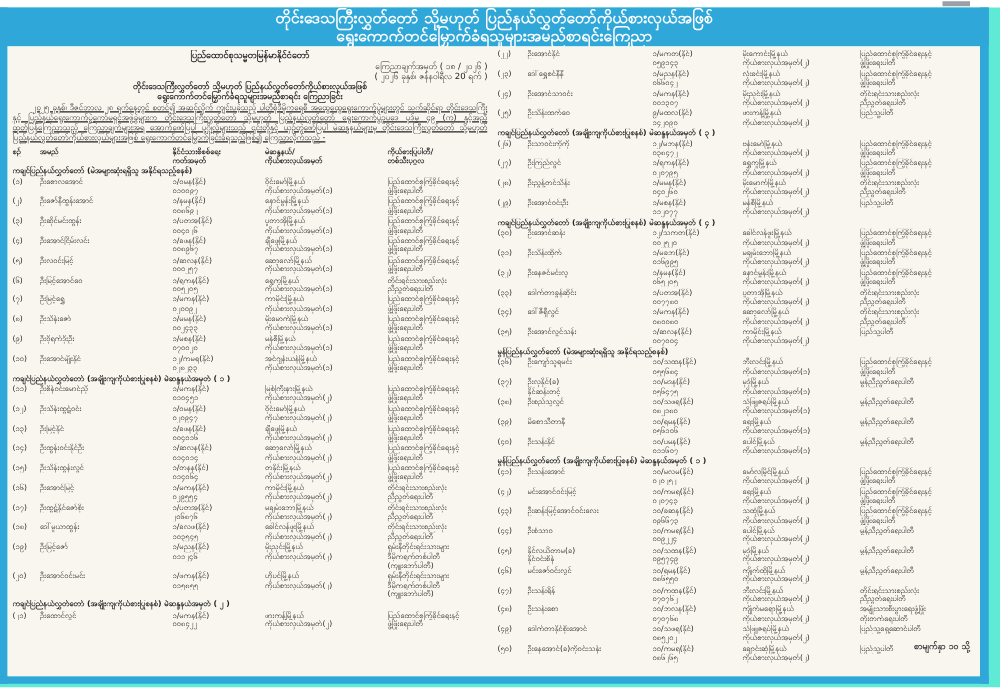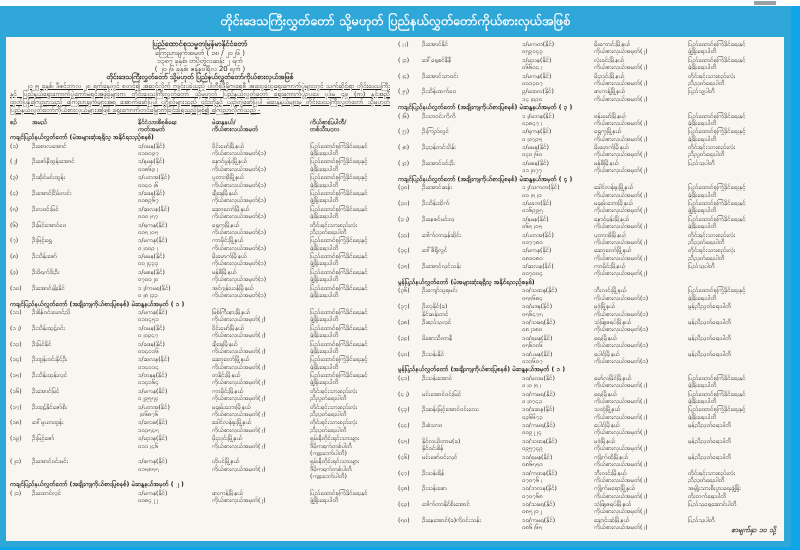--- a/index.html
+++ b/index.html
@@ -1,68 +1,69 @@
 <!DOCTYPE html>
 <html><head>
 <meta charset="utf-8">
 <style>
   html,body{margin:0;padding:0;background:#ffffff;}
-  .page{position:relative;width:800px;height:550px;background:#0ea5e9;overflow:hidden;
+  .page{position:relative;width:800px;height:550px;background:#5eead4;overflow:hidden;
         font-family:"DejaVu Sans","Liberation Sans",sans-serif;color:#222;}
   .top-strip{position:absolute;left:0;top:0;width:800px;height:6px;background:#ffffff;}
   .corner-mark{position:absolute;right:24px;top:1px;width:22px;height:4px;background:#9aa0a6;}
   .banner{position:absolute;left:0;top:6px;right:9px;height:31px;background:#2fa7d9;
           display:flex;flex-direction:column;justify-content:center;text-align:center;}
   .banner div{color:#ffffff;font-weight:bold;font-size:12.5px;line-height:14.5px;letter-spacing:.2px;}
   .bar-left{position:absolute;left:0;top:6px;width:6px;bottom:3px;background:#2fa7d9;}
   .bar-right{position:absolute;right:9px;top:6px;width:7px;bottom:3px;background:#2fa7d9;}
   .bar-bottom{position:absolute;left:0;right:9px;bottom:3px;height:6px;background:#2fa7d9;}
   .content{position:absolute;left:6px;right:16px;top:37px;bottom:9px;background:#f8f6ef;
            display:flex;gap:8px;padding:3px 4px;box-sizing:border-box;overflow:hidden;}
   .col{overflow:hidden;position:relative;}
   .col.left{width:380px;flex:none;}
   .col.right{flex:1;}
   .doc-head{text-align:center;margin-bottom:2px;}
   .doc-head .h1{font-size:7.3px;font-weight:bold;line-height:8.6px;}
-  .doc-head .h2{font-size:6.8px;line-height:8.2px;}
+  .doc-head .h2{font-size:6.8px;line-height:8.2px;text-align:right;}
   .doc-head .h3{font-size:6.8px;font-weight:bold;line-height:8.2px;}
   .intro{font-size:6.4px;line-height:7.8px;text-align:justify;text-indent:16px;margin:1px 0 3px 0;text-decoration:underline;}
   .thead{display:grid;grid-template-columns:20px 104px 72px 96px 1fr;column-gap:2px;
          font-size:6.1px;font-weight:bold;line-height:7.3px;margin-bottom:1px;}
   .sec{font-size:6.2px;font-weight:bold;line-height:8px;margin:.5px 0;white-space:nowrap;overflow:hidden;}
   .trow{display:grid;grid-template-columns:20px 104px 72px 96px 1fr;column-gap:2px;margin-bottom:1.2px;}
   .right .trow,.right .thead{grid-template-columns:22px 98px 70px 92px 1fr;}
   .c{font-size:6.1px;line-height:7.3px;overflow:hidden;}
   .c .ln{white-space:nowrap;overflow:hidden;}
-  .footer-note{position:absolute;right:4px;bottom:3px;font-size:7px;font-style:italic;font-weight:bold;color:#333;}
+  .footer-note{position:absolute;right:4px;bottom:16px;font-size:7px;font-weight:bold;color:#333;}
 </style>
 </head>
 <body>
 
 <div class="page">
   <div class="top-strip">
     <div class="corner-mark"></div>
   </div>
 
   <div class="banner">
     <div>တိုင်းဒေသကြီးလွှတ်တော် သို့မဟုတ် ပြည်နယ်လွှတ်တော်ကိုယ်စားလှယ်အဖြစ်</div>
+    <div>ရွေးကောက်တင်မြှောက်ခံရသူများအမည်စာရင်းကြေညာ</div>
   </div>
   <div class="bar-left"></div>
   <div class="bar-right"></div>
   <div class="bar-bottom"></div>
 
   <div class="content">
 
     <div class="col left">
       <div class="doc-head">
         <div class="h1">ပြည်ထောင်စုသမ္မတမြန်မာနိုင်ငံတော်</div>
         <div class="h2">ကြေညာချက်အမှတ် ( ၁၈ / ၂၀၂၆ )</div>
-        <div class="h2">၁၃၈၇ ခုနှစ်၊ တပို့တွဲလဆန်း ၂ ရက်</div>
         <div class="h2">( ၂၀၂၆ ခုနှစ်၊ ဇန်နဝါရီလ 20 ရက် )</div>
         <div class="h3">တိုင်းဒေသကြီးလွှတ်တော် သို့မဟုတ် ပြည်နယ်လွှတ်တော်ကိုယ်စားလှယ်အဖြစ်</div>
+        <div class="h3">ရွေးကောက်တင်မြှောက်ခံရသူများအမည်စာရင်း ကြေညာခြင်း</div>
       </div>
 
       <p class="intro">၂၀၂၅ ခုနှစ်၊ ဒီဇင်ဘာလ ၂၈ ရက်နေ့တွင် စတင်၍ အဆင့်လိုက် ကျင်းပခဲ့သည့် ပါတီစုံဒီမိုကရေစီ အထွေထွေရွေးကောက်ပွဲများတွင် သက်ဆိုင်ရာ တိုင်းဒေသကြီးနှင့် ပြည်နယ်ရွေးကောက်ပွဲကော်မရှင်အဖွဲ့ခွဲများက တိုင်းဒေသကြီးလွှတ်တော် သို့မဟုတ် ပြည်နယ်လွှတ်တော် ရွေးကောက်ပွဲဥပဒေ ပုဒ်မ ၄၉ (က) နှင့်အညီ ထုတ်ပြန်ကြေညာသည့် ကြေညာချက်များအရ အောက်ဖော်ပြပါ ပုဂ္ဂိုလ်များသည် ၎င်းတို့နှင့် ယှဉ်တွဲဖော်ပြပါ မဲဆန္ဒနယ်များမှ တိုင်းဒေသကြီးလွှတ်တော် သို့မဟုတ် ပြည်နယ်လွှတ်တော်ကိုယ်စားလှယ်များအဖြစ် ရွေးကောက်တင်မြှောက်ခြင်းခံရသည်ဖြစ်၍ ကြေညာလိုက်သည် -</p>
 
       <div class="thead">
         <div class="c">
             <div class="ln">စဉ်</div>
           </div>
         <div class="c">
             <div class="ln">အမည်</div>

